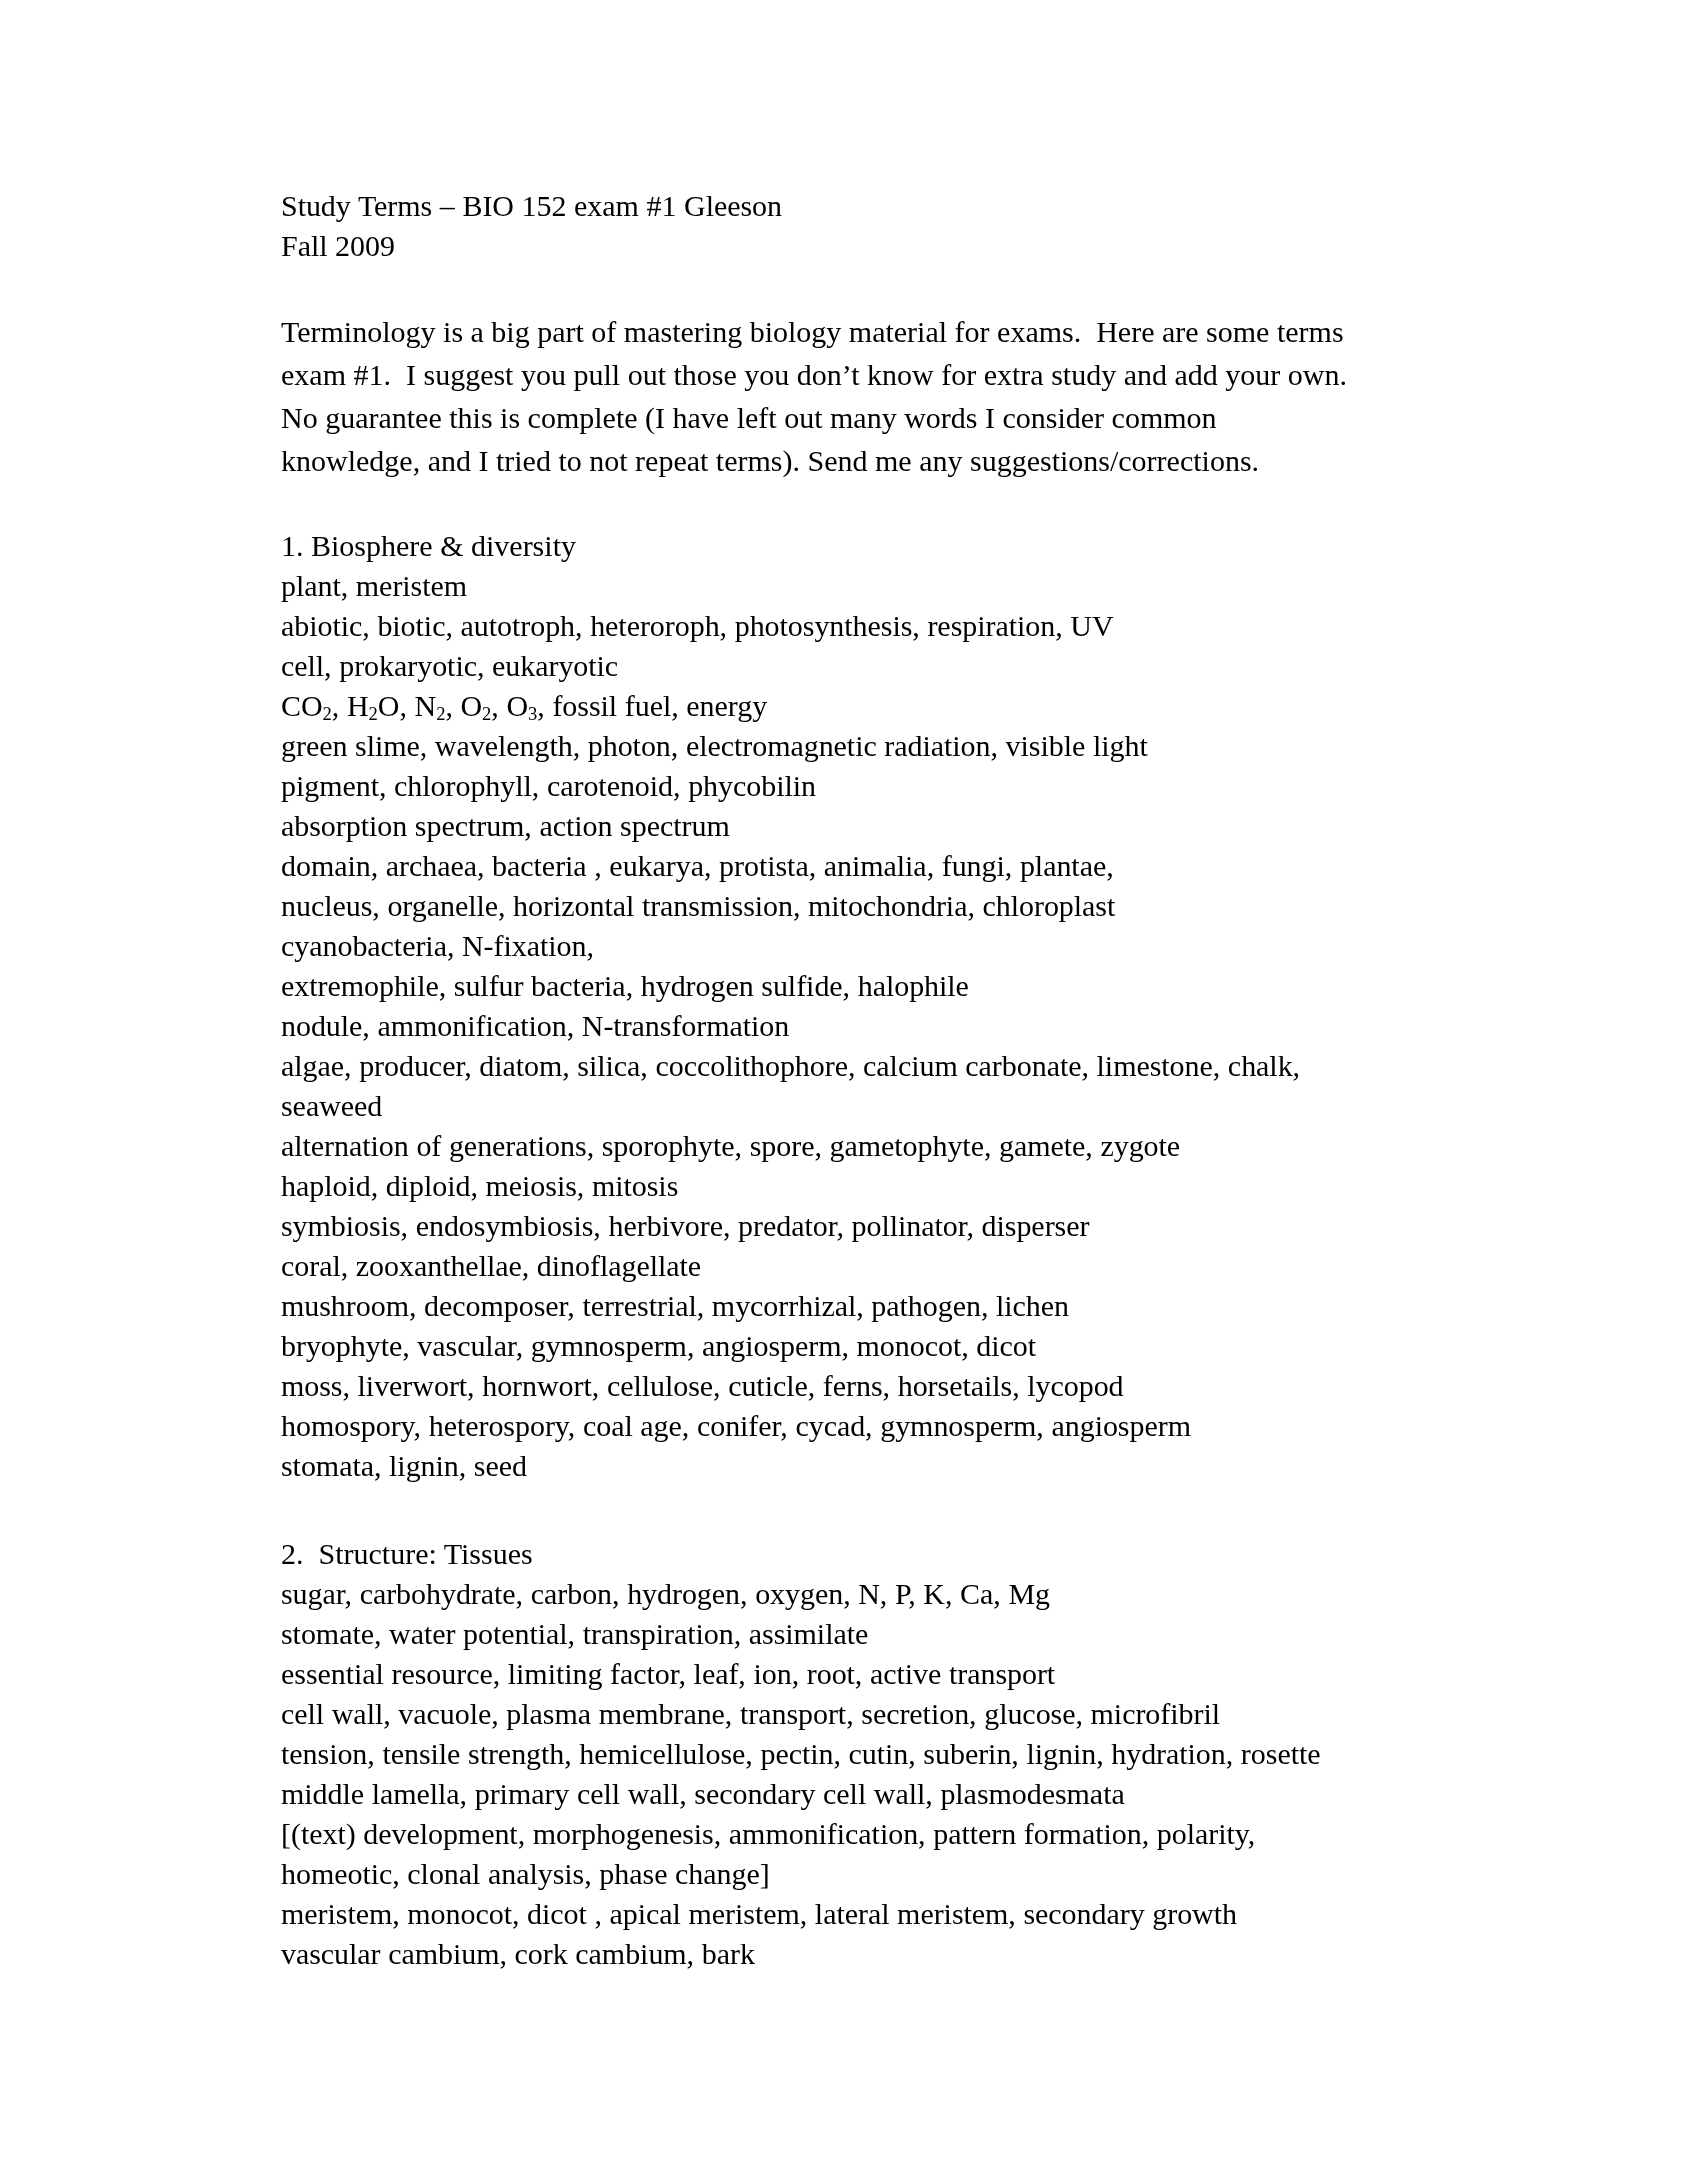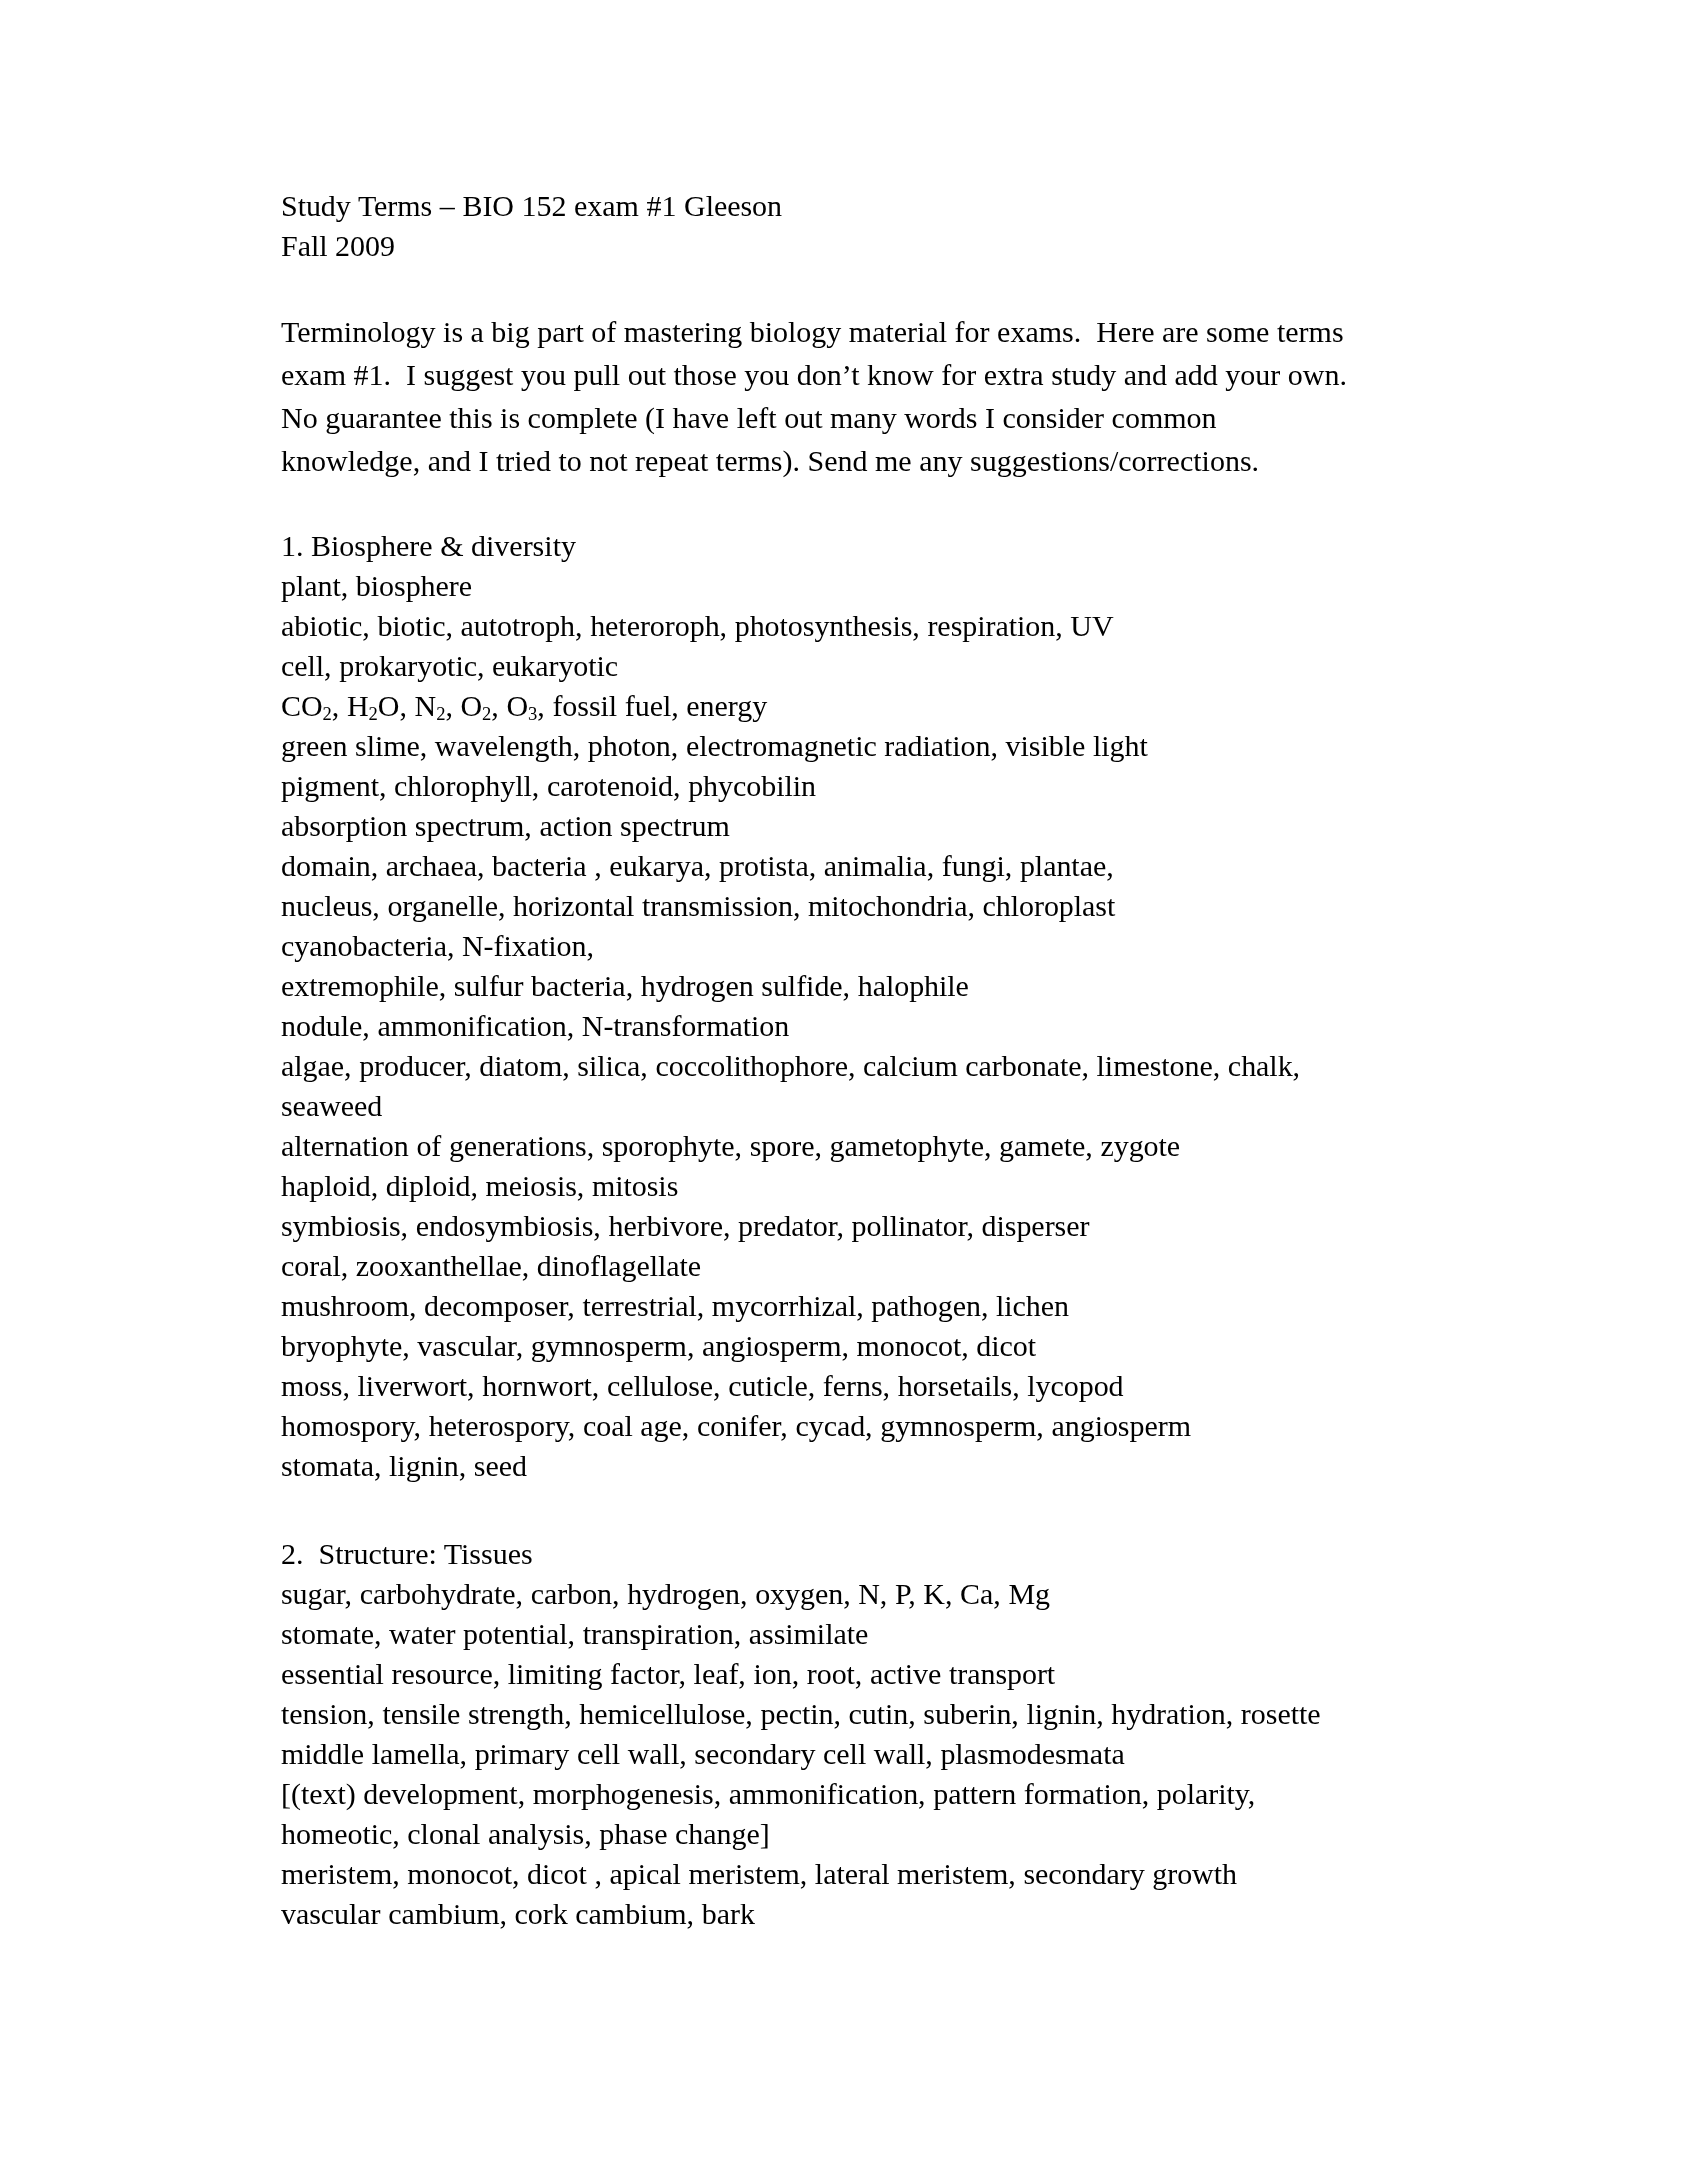--- a/index.html
+++ b/index.html
@@ -79,21 +79,21 @@
       <span class="ln">exam #1.  I suggest you pull out those you don’t know for extra study and add your own.</span>
       <span class="ln">No guarantee this is complete (I have left out many words I consider common</span>
       <span class="ln">knowledge, and I tried to not repeat terms). Send me any suggestions/corrections.</span>
     </div>
 
     <div class="gap-md"></div>
 
     <div class="block">
       <div class="heading">1. Biosphere &amp; diversity</div>
       <div class="terms" id="sec1-terms">
-          <div class="line">plant, biosphere</div>
+          <div class="line">plant, meristem</div>
           <div class="line">abiotic, biotic, autotroph, heteroroph, photosynthesis, respiration, UV</div>
           <div class="line">cell, prokaryotic, eukaryotic</div>
           <div class="line"><span>CO</span><sub>2</sub><span>, H</span><sub>2</sub><span>O, N</span><sub>2</sub><span>, O</span><sub>2</sub><span>, O</span><sub>3</sub><span>, fossil fuel, energy</span></div>
           <div class="line">green slime, wavelength, photon, electromagnetic radiation, visible light</div>
           <div class="line">pigment, chlorophyll, carotenoid, phycobilin</div>
           <div class="line">absorption spectrum, action spectrum</div>
           <div class="line">domain, archaea, bacteria , eukarya, protista, animalia, fungi, plantae,</div>
           <div class="line">nucleus, organelle, horizontal transmission, mitochondria, chloroplast</div>
           <div class="line">cyanobacteria, N-fixation,</div>
           <div class="line">extremophile, sulfur bacteria, hydrogen sulfide, halophile</div>
@@ -113,20 +113,21 @@
     </div>
 
     <div class="gap-lg"></div>
 
     <div class="block">
       <div class="heading">2.  Structure: Tissues</div>
       <div class="terms" id="sec2-terms">
           <div class="line">sugar, carbohydrate, carbon, hydrogen, oxygen, N, P, K, Ca, Mg</div>
           <div class="line">stomate, water potential, transpiration, assimilate</div>
           <div class="line">essential resource, limiting factor, leaf, ion, root, active transport</div>
+          <div class="line">cell wall, vacuole, plasma membrane, transport, secretion, glucose, microfibril</div>
           <div class="line">tension, tensile strength, hemicellulose, pectin, cutin, suberin, lignin, hydration, rosette</div>
           <div class="line">middle lamella, primary cell wall, secondary cell wall, plasmodesmata</div>
           <div class="line">[(text) development, morphogenesis, ammonification, pattern formation, polarity,</div>
           <div class="line">homeotic, clonal analysis, phase change]</div>
           <div class="line">meristem, monocot, dicot , apical meristem, lateral meristem, secondary growth</div>
           <div class="line">vascular cambium, cork cambium, bark</div>
         </div>
     </div>
 
   </div>

